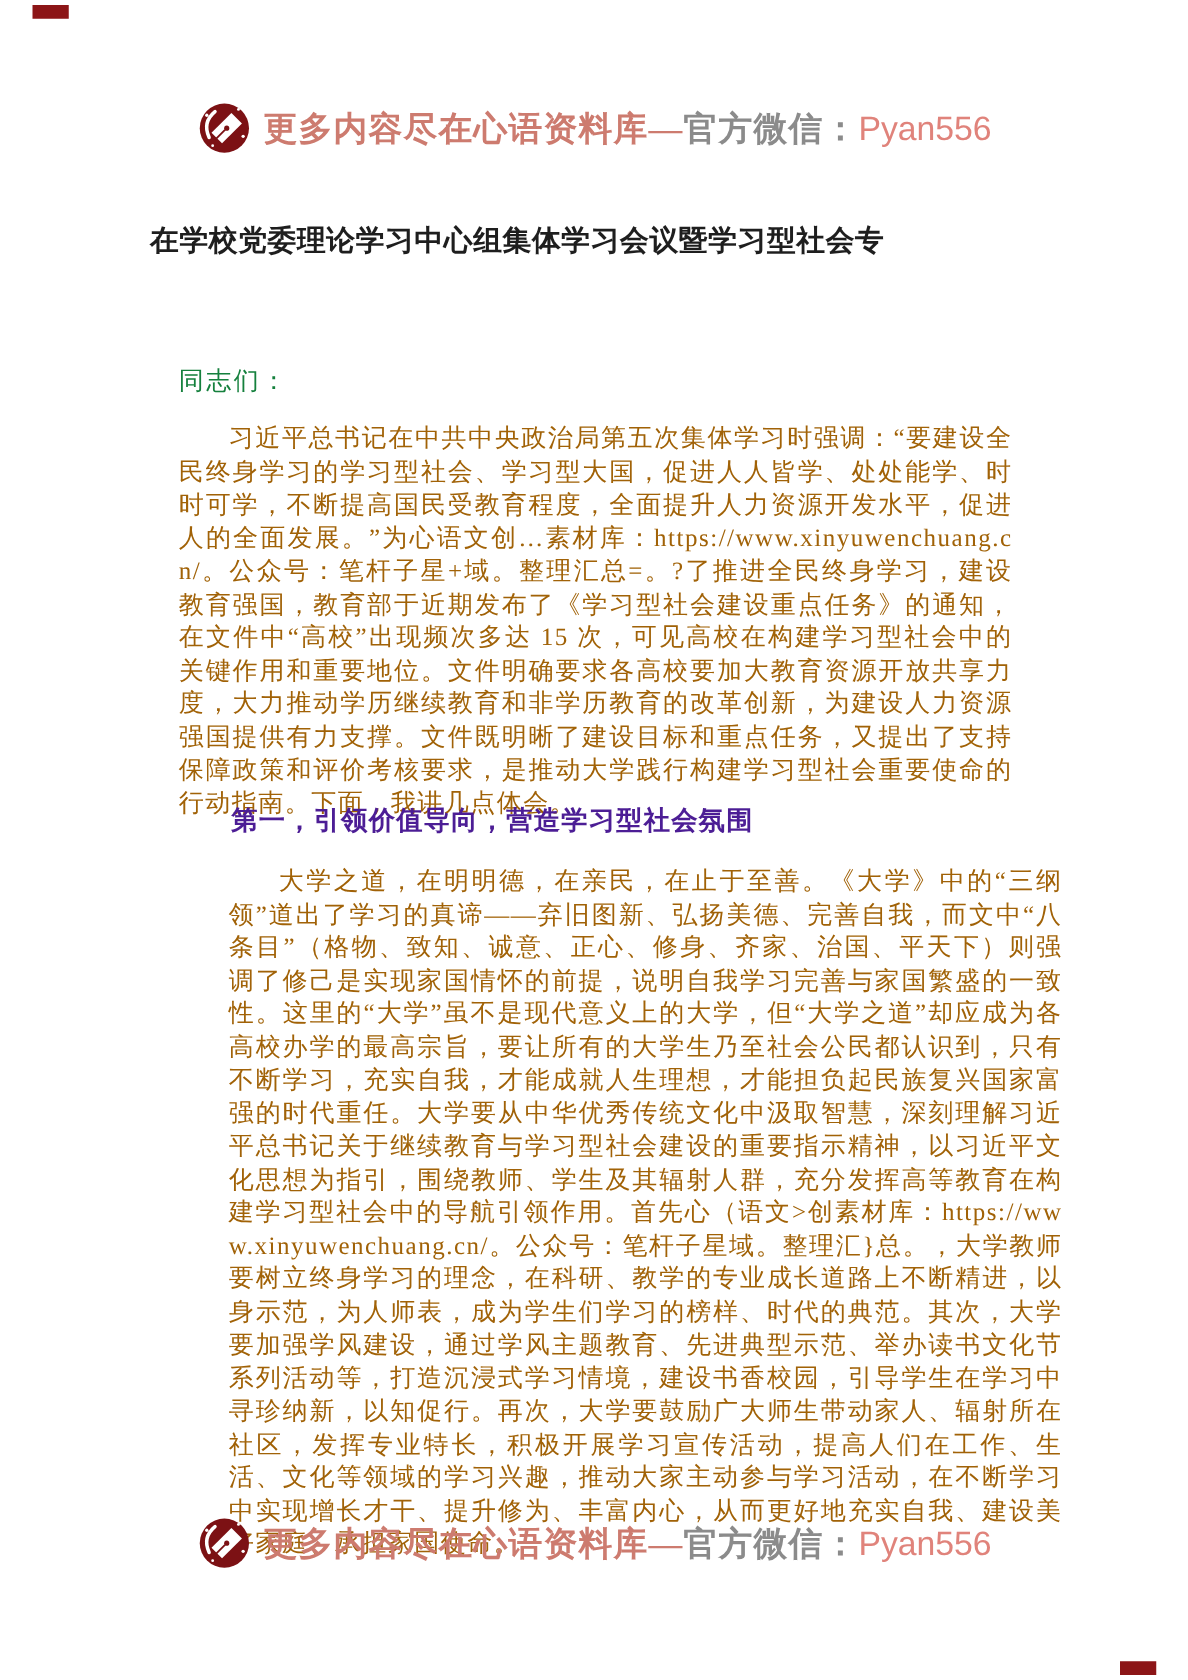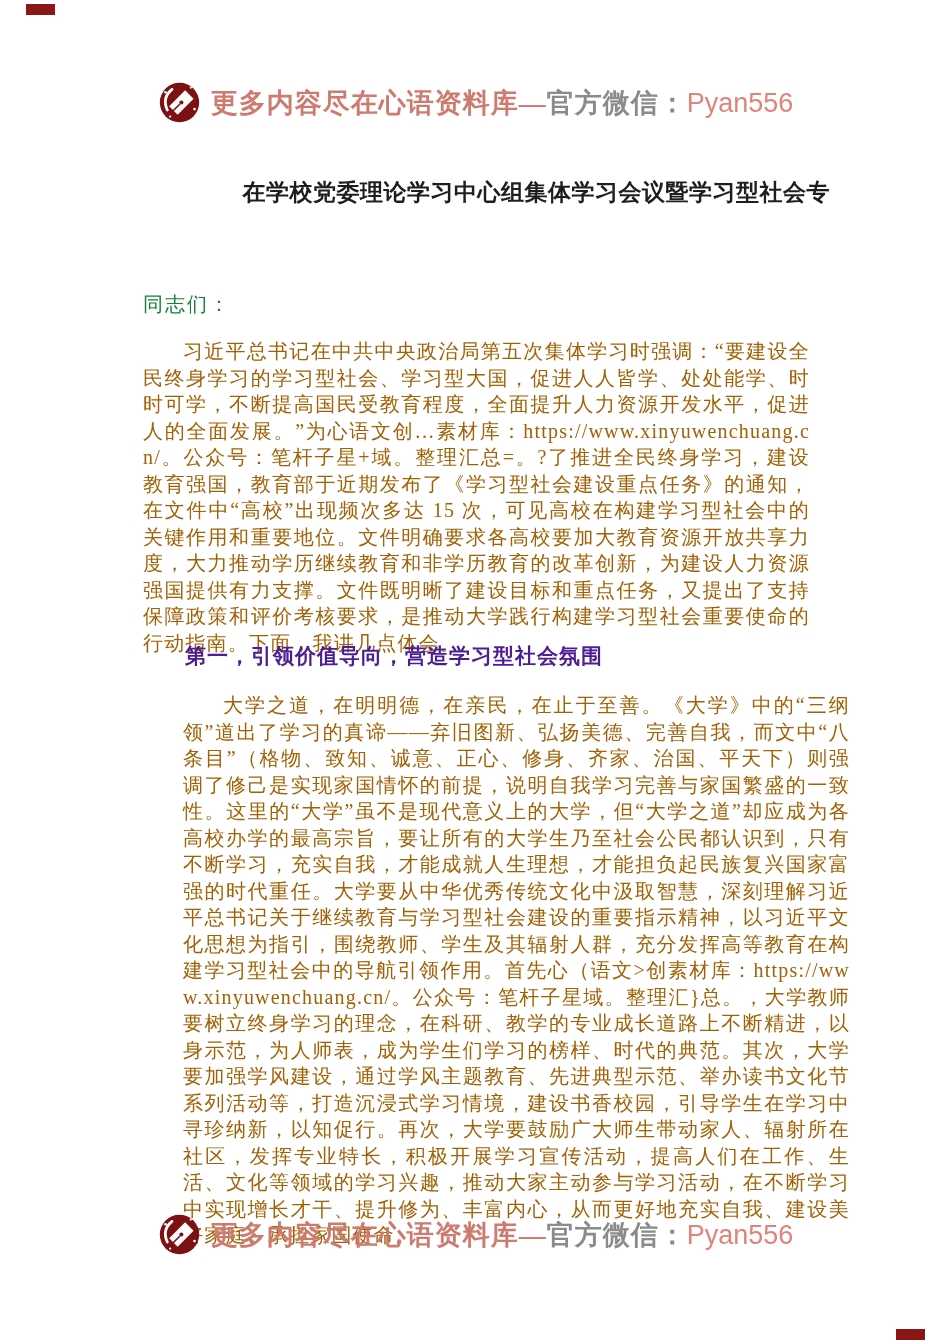--- a/index.html
+++ b/index.html
@@ -49,21 +49,21 @@
     font-weight: normal;
     letter-spacing: 0;
   }
 
   
   .doc-title {
     position: absolute;
     top: 166px;
     left: 120px;
     right: 120px;
-    text-align: right;
+    text-align: left;
     font-family: "Liberation Sans", sans-serif;
     font-weight: bold;
     font-size: 23px;
     line-height: 52px;
     color: #1e1e1e;
     letter-spacing: 0.5px;
   }
 
   
   .salutation {

